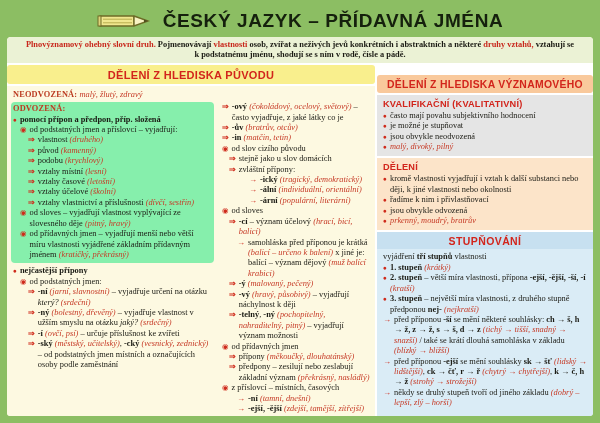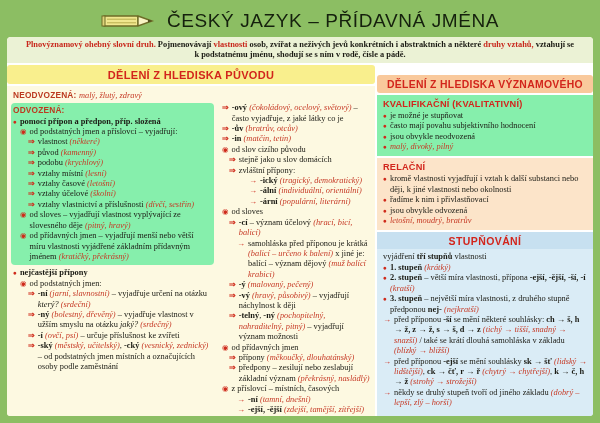--- a/index.html
+++ b/index.html
@@ -9,21 +9,21 @@
     font-family:"Liberation Serif", serif;
     color:#1b1b14;
     overflow:hidden;
   }
   .page { width:600px; height:423px; padding:5px 7px 7px; display:flex; flex-direction:column; }
 
   
   .title-row { height:32px; display:flex; align-items:center; justify-content:center; gap:12px; flex:0 0 auto; }
   .page-title {
     font-family:"Liberation Sans", sans-serif;
-    font-weight:normal; font-size:19px; letter-spacing:.6px;
+    font-weight:bold; font-size:19px; letter-spacing:.6px;
     color:#15200d; white-space:nowrap;
   }
   .pencil { flex:0 0 auto; }
 
   
   .sheet { flex:1 1 auto; background:#ffffff; border-radius:4px; display:flex; flex-direction:column; gap:2px; min-height:0; }
 
   .intro {
     background:#ebf2d5; border-radius:4px 4px 0 0;
     padding:3px 16px 2px; text-align:center;
@@ -50,21 +50,21 @@
     border-radius:0 0 0 3px; overflow:hidden;
   }
   .neod-row { margin-bottom:2px; }
   .cols { display:flex; }
   .colA { width:201px; flex:0 0 auto; }
   .colB { flex:1 1 auto; padding-left:8px; }
   .yellow-block { background:#86efac; border-radius:4px; padding:2px 3px 3px 2px; margin-left:-2px; }
   .suffix-block { padding-top:3px; }
 
   .sec { padding:3px 6px 4px; flex:0 0 auto; }
-  .sec-cream { background:#86efac; }
+  .sec-cream { background:#e5e5e5; }
   .sec-peach { background:#fce4c9; }
   .sec-blue  { background:#daecf6; flex:1 1 auto; padding:0 0 6px; border-radius:0 0 3px 0; min-height:0; overflow:hidden; }
   .sec-title {
     font-family:"Liberation Sans", sans-serif; font-weight:bold;
     color:#d2251c; font-size:9.2px; letter-spacing:.2px; margin:1px 0 2px;
   }
   .band-blue {
     background:#c7e0f0; color:#d2251c; text-align:center;
     font-family:"Liberation Sans", sans-serif; font-weight:bold;
     font-size:10.5px; letter-spacing:.4px; padding:3px 0 2px; margin-bottom:3px;
@@ -79,21 +79,21 @@
   .mk-o  { font-size:7.5px; }
   .mk-a2 { font-weight:bold; }
   .txt { flex:1 1 auto; }
 
   .seg-b  { font-weight:bold; }
   .seg-i  { font-style:italic; }
   .seg-ri { color:#c63a26; font-style:italic; }
   .seg-rb { color:#c8281c; font-weight:bold; }
   .seg-lbl{
     color:#bb3a20; font-weight:bold;
-    font-family:Liberation Sans, sans-serif; font-size:8.3px; letter-spacing:.2px;
+    font-family:Liberation Serif, serif; font-size:8.3px; letter-spacing:.2px;
   }
 </style>
 </head>
 <body>
 
 <div class="page">
   <div class="title-row">
     <svg class="pencil" width="54" height="20" viewBox="0 0 54 20" aria-hidden="true">
       <rect x="2" y="5" width="35" height="10" rx="1.5" fill="#f0e78f" stroke="#6e6c27" stroke-width="1.4"></rect>
       <line x1="6" y1="8.2" x2="35" y2="8.2" stroke="#b7ad4e" stroke-width="1"></line>
@@ -128,21 +128,21 @@
                   <div class="line">
                     <span class="mk mk-d">●</span>
                     <span class="txt"><span class="seg-b">pomocí přípon a předpon, příp. složená</span></span>
                   </div>
                   <div class="line ind1">
                     <span class="mk mk-o">◉</span>
                     <span class="txt"><span class="seg-n">od podstatných jmen a příslovcí – vyjadřují:</span></span>
                   </div>
                   <div class="line ind2">
                     <span class="mk mk-a2">⇒</span>
-                    <span class="txt"><span class="seg-n">vlastnost </span><span class="seg-ri">(některé)</span></span>
+                    <span class="txt"><span class="seg-n">vlastnost </span><span class="seg-ri">(druhého)</span></span>
                   </div>
                   <div class="line ind2">
                     <span class="mk mk-a2">⇒</span>
                     <span class="txt"><span class="seg-n">původ </span><span class="seg-ri">(kamenný)</span></span>
                   </div>
                   <div class="line ind2">
                     <span class="mk mk-a2">⇒</span>
                     <span class="txt"><span class="seg-n">podobu </span><span class="seg-ri">(krychlový)</span></span>
                   </div>
                   <div class="line ind2">
@@ -288,55 +288,55 @@
       </section>
 
       <section class="panel panel-right">
         <div class="band band-orange">DĚLENÍ Z HLEDISKA VÝZNAMOVÉHO</div>
 
         <div class="sec sec-cream">
           <div class="sec-title">KVALIFIKAČNÍ (KVALITATIVNÍ)</div>
           <div class="sec-lines">
               <div class="line">
                 <span class="mk mk-d">●</span>
+                <span class="txt"><span class="seg-n">často mají povahu subjektivního hodnocení</span></span>
+              </div>
+              <div class="line">
+                <span class="mk mk-d">●</span>
                 <span class="txt"><span class="seg-n">je možné je stupňovat</span></span>
               </div>
               <div class="line">
                 <span class="mk mk-d">●</span>
-                <span class="txt"><span class="seg-n">často mají povahu subjektivního hodnocení</span></span>
-              </div>
-              <div class="line">
-                <span class="mk mk-d">●</span>
                 <span class="txt"><span class="seg-n">jsou obvykle neodvozená</span></span>
               </div>
               <div class="line">
                 <span class="mk mk-d">●</span>
                 <span class="txt"><span class="seg-ri">malý, divoký, pilný</span></span>
               </div>
             </div>
         </div>
 
         <div class="sec sec-peach">
-          <div class="sec-title">RELAČNÍ</div>
+          <div class="sec-title">DĚLENÍ</div>
           <div class="sec-lines">
               <div class="line">
                 <span class="mk mk-d">●</span>
                 <span class="txt"><span class="seg-n">kromě vlastnosti vyjadřují i vztah k další substanci nebo ději, k jiné vlastnosti nebo okolnosti</span></span>
               </div>
               <div class="line">
                 <span class="mk mk-d">●</span>
                 <span class="txt"><span class="seg-n">řadíme k nim i přivlastňovací</span></span>
               </div>
               <div class="line">
                 <span class="mk mk-d">●</span>
                 <span class="txt"><span class="seg-n">jsou obvykle odvozená</span></span>
               </div>
               <div class="line">
                 <span class="mk mk-d">●</span>
-                <span class="txt"><span class="seg-ri">letošní, moudrý, bratrův</span></span>
+                <span class="txt"><span class="seg-ri">prkenný, moudrý, bratrův</span></span>
               </div>
             </div>
         </div>
 
         <div class="sec sec-blue">
           <div class="band-blue">STUPŇOVÁNÍ</div>
           <div class="sec-lines">
               <div class="line">
                 <span class="txt"><span class="seg-n">vyjádření </span><span class="seg-b">tří stupňů</span><span class="seg-n"> vlastnosti</span></span>
               </div>

